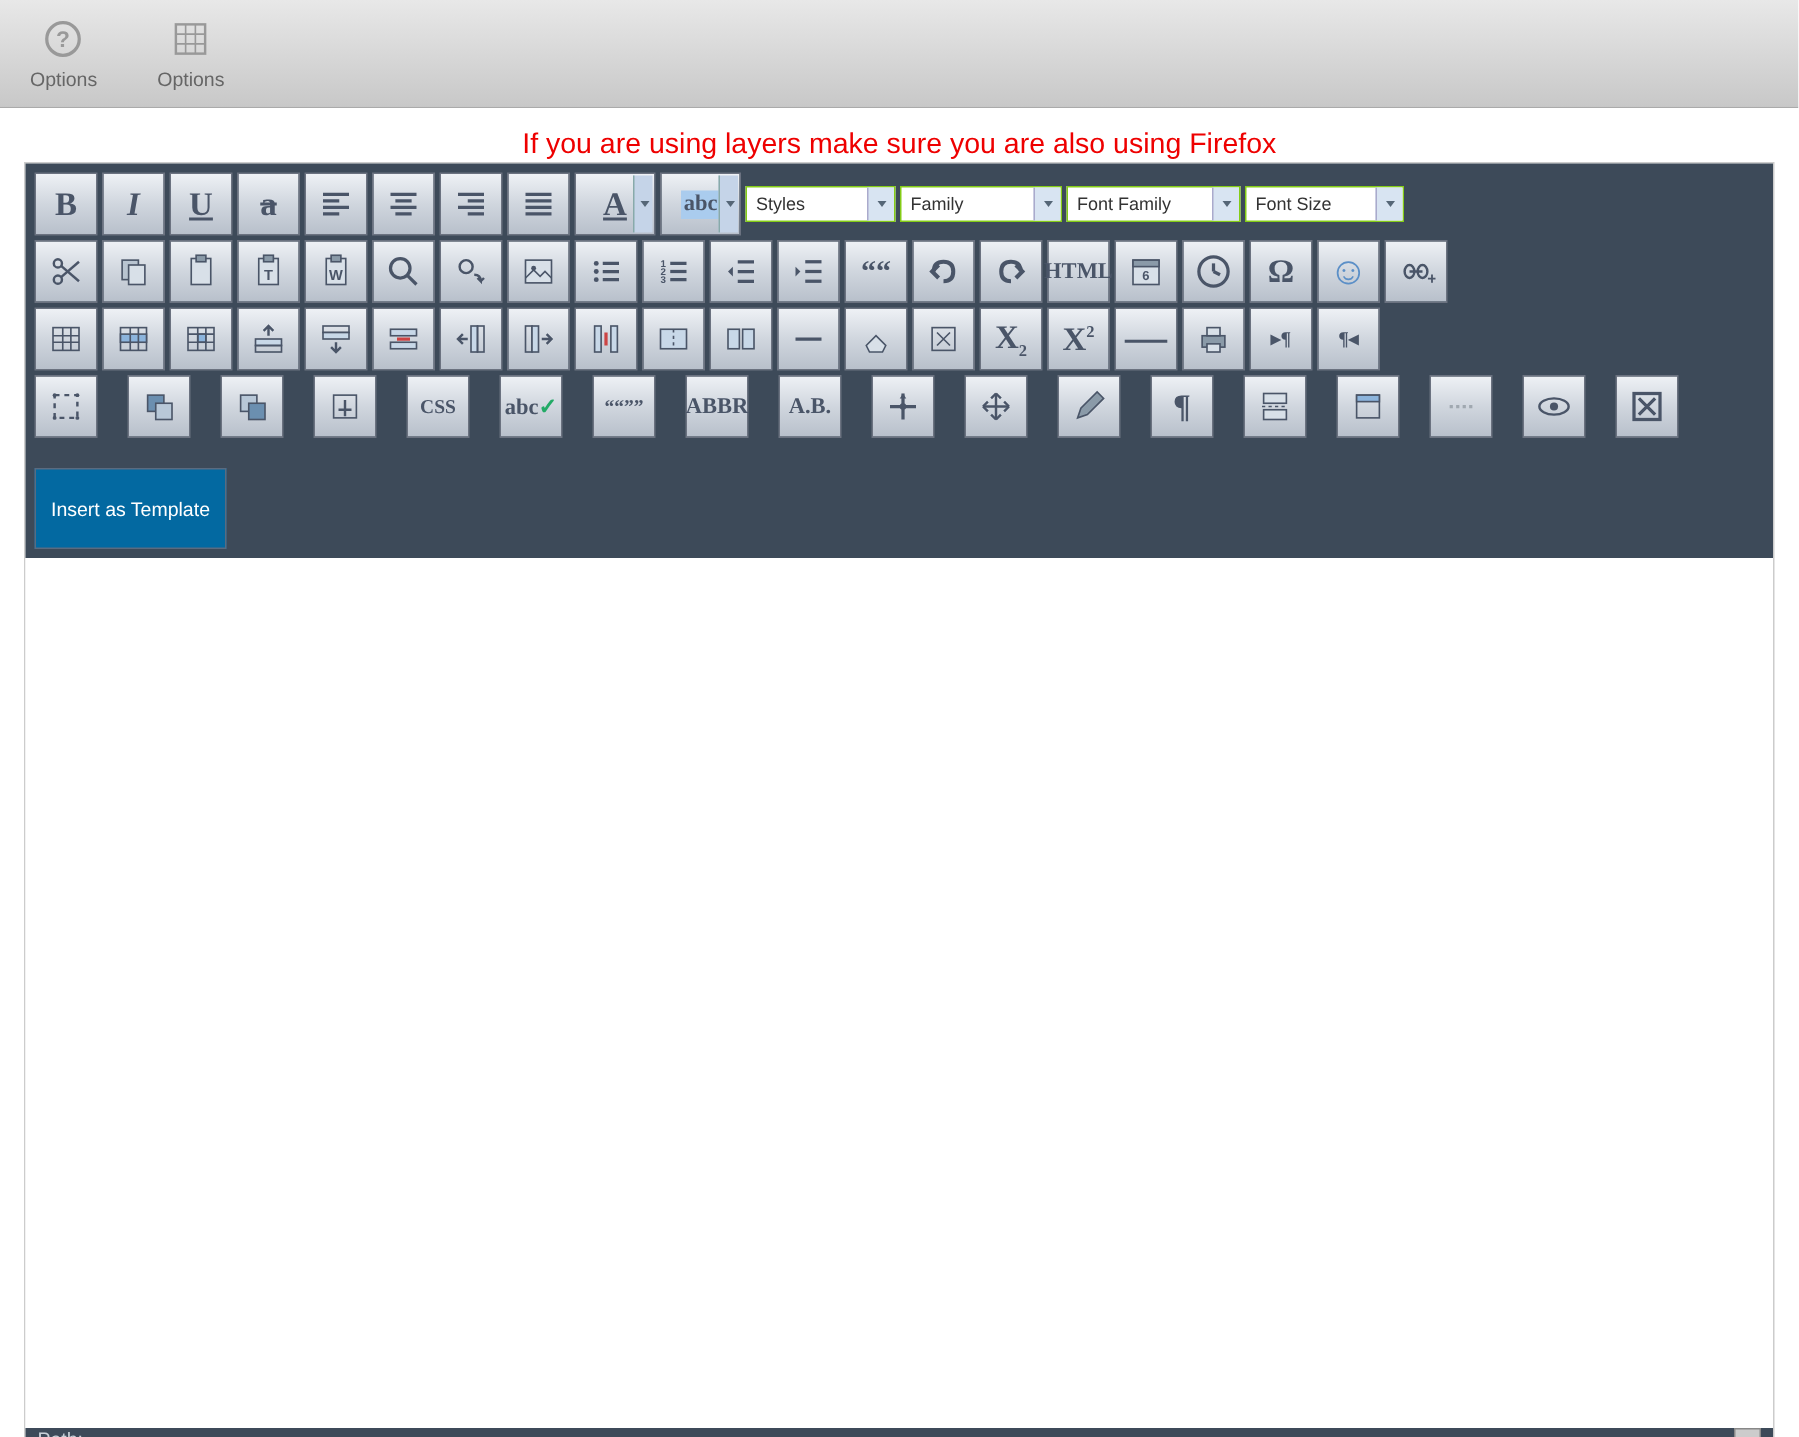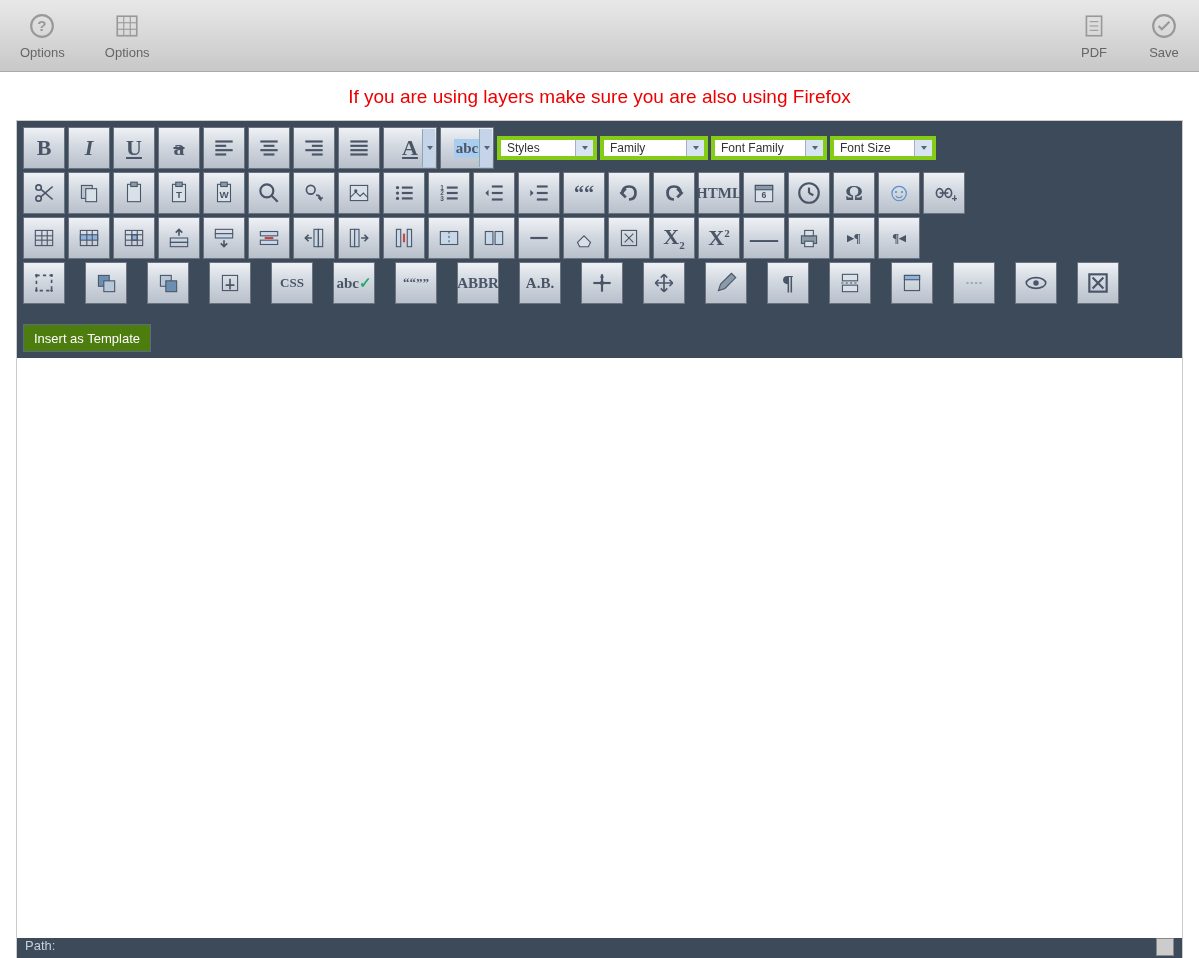--- a/index.html
+++ b/index.html
@@ -23,21 +23,21 @@
 .top-btn .ico {
   width: 30px; height: 30px; display: flex; align-items: center; justify-content: center;
   color: #888;
 }
 .top-btn .ico svg { width: 26px; height: 26px; }
 
 .warning {
   text-align: center;
   color: #e00;
   font-size: 19px;
-  padding: 14px 0 12px 0;
+  padding: 14px 0 0 0;
 }
 
 .editor-wrap {
   margin: 0 16px 16px 16px;
   border: 1px solid #ccc;
 }
 
 .editor-toolbar {
   background: #3d4a59;
   padding: 6px;
@@ -78,44 +78,44 @@
 }
 .tb-btn svg { width: 26px; height: 26px; fill: #4a5568; }
 .tb-btn .txt-ico { font-family: Georgia, serif; font-size: 22px; font-weight: bold; color: #4a5568; }
 .tb-btn .txt-ico.small { font-size: 15px; font-weight: bold; font-family: Verdana; }
 .tb-btn .txt-ico.med { font-size: 13px; font-weight: bold; font-family: Verdana; }
 
 .tb-select {
   height: 24px;
   min-width: 100px;
   background: #fff;
-  border: 4px solid #84cc16;
+  border: 1px solid #84cc16;
   display: flex; align-items: center;
   padding: 0 6px;
   font-size: 12px;
   color: #333;
   position: relative;
   cursor: pointer;
 }
 .tb-select .sel-arrow {
   position: absolute; right: 0; top: 0; bottom: 0; width: 18px;
   background: #d8e4f2;
   border-left: 1px solid #aac;
   display: flex; align-items: center; justify-content: center;
 }
 .tb-select .sel-arrow::after {
   content: ""; width: 0; height: 0;
   border-left: 3px solid transparent; border-right: 3px solid transparent;
   border-top: 4px solid #567;
 }
 
 .tb-template {
-  height: 28px;
+  height: 54px;
   padding: 0 10px;
-  background: #4d7c0f;
+  background: #0369a1;
   color: #fff;
   border: 1px solid #5a6b80;
   display: flex; align-items: center;
   font-size: 13px;
   cursor: pointer;
 }
 
 .editor-area {
   height: 580px;
   background: #fff;
@@ -158,42 +158,20 @@
             <line x1="9" y1="3" x2="9" y2="21" stroke="#999"></line>
             <line x1="15" y1="3" x2="15" y2="21" stroke="#999"></line>
             <line x1="3" y1="9" x2="21" y2="9" stroke="#999"></line>
             <line x1="3" y1="15" x2="21" y2="15" stroke="#999"></line>
           </svg>
       </span>
       <span>Options</span>
     </div>
   </div>
   <div class="spacer"></div>
-  <div class="right-group">
-    <div class="top-btn">
-      <span class="ico">
-        <svg viewBox="0 0 24 24">
-            <rect x="5" y="3" width="14" height="18" fill="none" stroke="#999" stroke-width="1.5"></rect>
-            <line x1="8" y1="8" x2="16" y2="8" stroke="#999"></line>
-            <line x1="8" y1="12" x2="16" y2="12" stroke="#999"></line>
-            <line x1="8" y1="16" x2="16" y2="16" stroke="#999"></line>
-          </svg>
-      </span>
-      <span>PDF</span>
-    </div>
-    <div class="top-btn">
-      <span class="ico">
-        <svg viewBox="0 0 24 24">
-            <circle cx="12" cy="12" r="10" fill="none" stroke="#999" stroke-width="2"></circle>
-            <path d="M7 12 L10 15 L17 8" fill="none" stroke="#999" stroke-width="2"></path>
-          </svg>
-      </span>
-      <span>Save</span>
-    </div>
-  </div>
 </div>
 
 <div class="warning">If you are using layers make sure you are also using Firefox</div>
 
 <div class="editor-wrap">
   <div class="editor-toolbar">
 
     <div class="tb-row">
       <div class="tb-btn">
           <span class="txt-ico">B</span>

